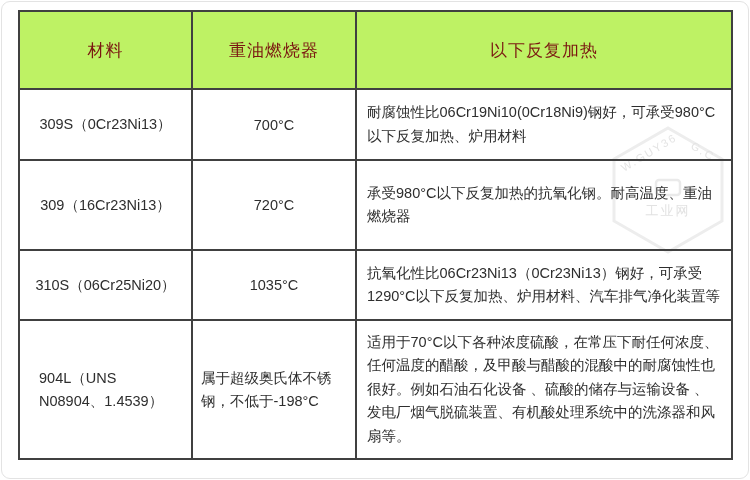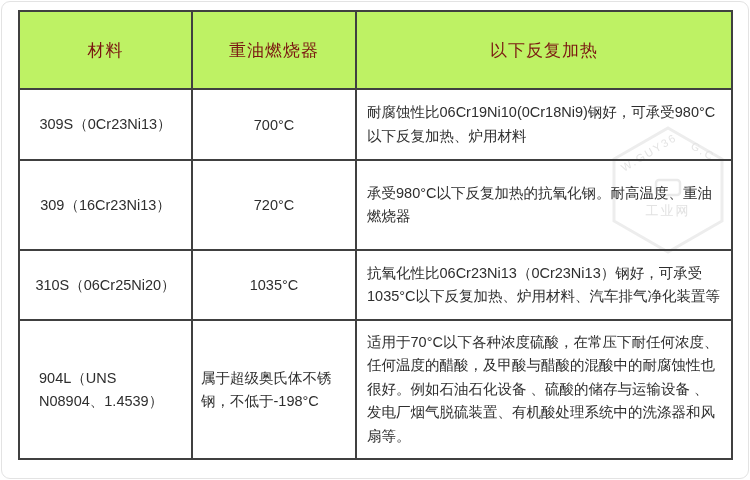--- a/index.html
+++ b/index.html
@@ -90,21 +90,21 @@
       <td class="notes">耐腐蚀性比06Cr19Ni10(0Cr18Ni9)钢好，可承受980°C 以下反复加热、炉用材料</td>
     </tr>
     <tr class="r-std">
       <td class="mat">309（16Cr23Ni13）</td>
       <td class="temp">720°C</td>
       <td class="notes">承受980°C以下反复加热的抗氧化钢。耐高温度、重油燃烧器</td>
     </tr>
     <tr class="r4">
       <td class="mat">310S（06Cr25Ni20）</td>
       <td class="temp">1035°C</td>
-      <td class="notes">抗氧化性比06Cr23Ni13（0Cr23Ni13）钢好，可承受 1035°C以下反复加热、炉用材料、汽车排气净化装置等</td>
+      <td class="notes">抗氧化性比06Cr23Ni13（0Cr23Ni13）钢好，可承受 1290°C以下反复加热、炉用材料、汽车排气净化装置等</td>
     </tr>
     <tr class="r-last">
       <td class="mat">904L（UNS N08904、1.4539）</td>
       <td class="temp">属于超级奥氏体不锈钢，不低于-198°C</td>
       <td class="notes">适用于70°C以下各种浓度硫酸，在常压下耐任何浓度、任何温度的醋酸，及甲酸与醋酸的混酸中的耐腐蚀性也很好。例如石油石化设备 、硫酸的储存与运输设备 、发电厂烟气脱硫装置、有机酸处理系统中的洗涤器和风扇等。</td>
     </tr>
   </tbody>
 </table>
 
 <div class="outer-frame"></div>

